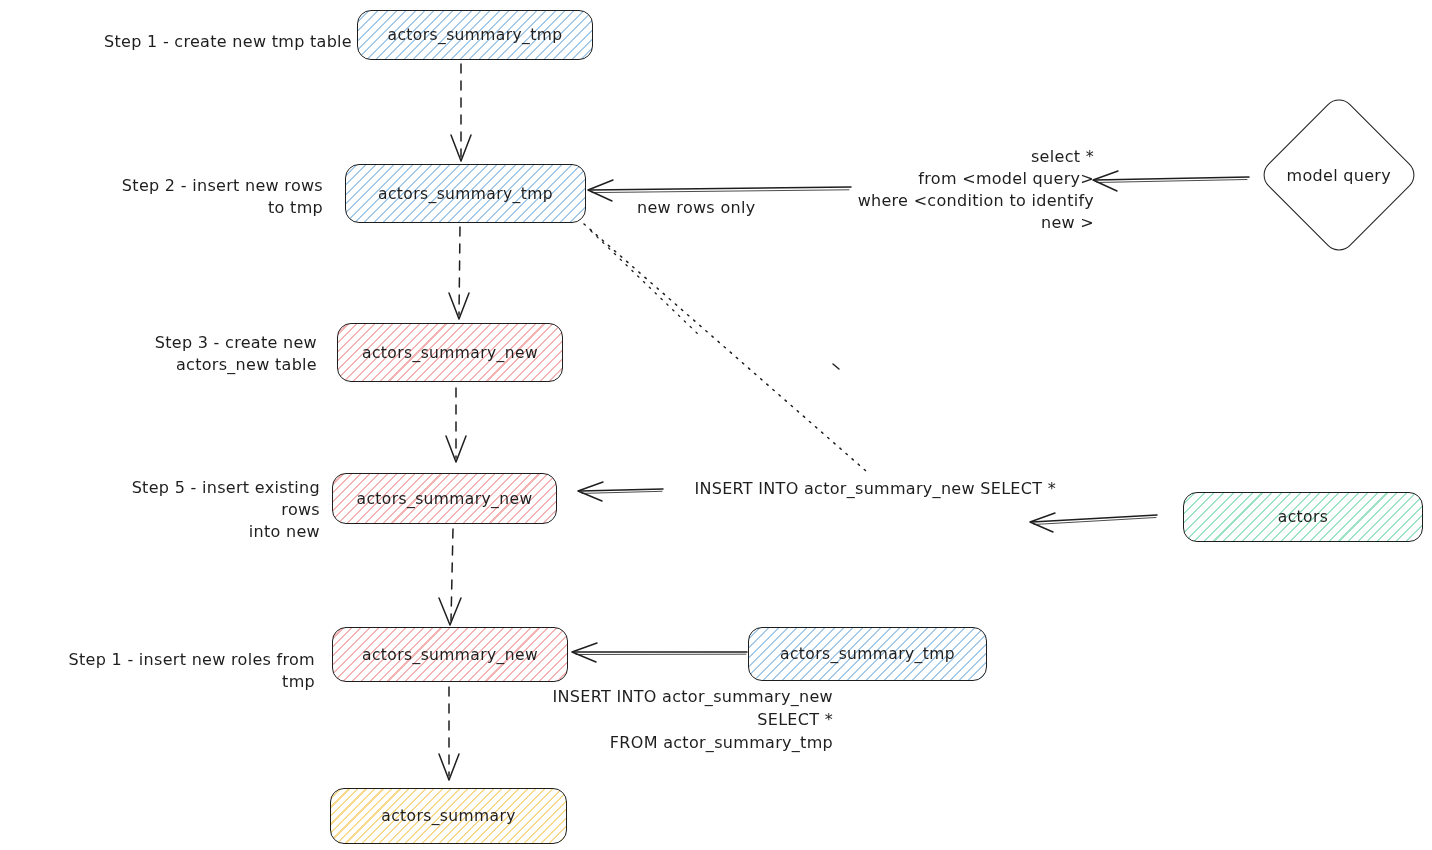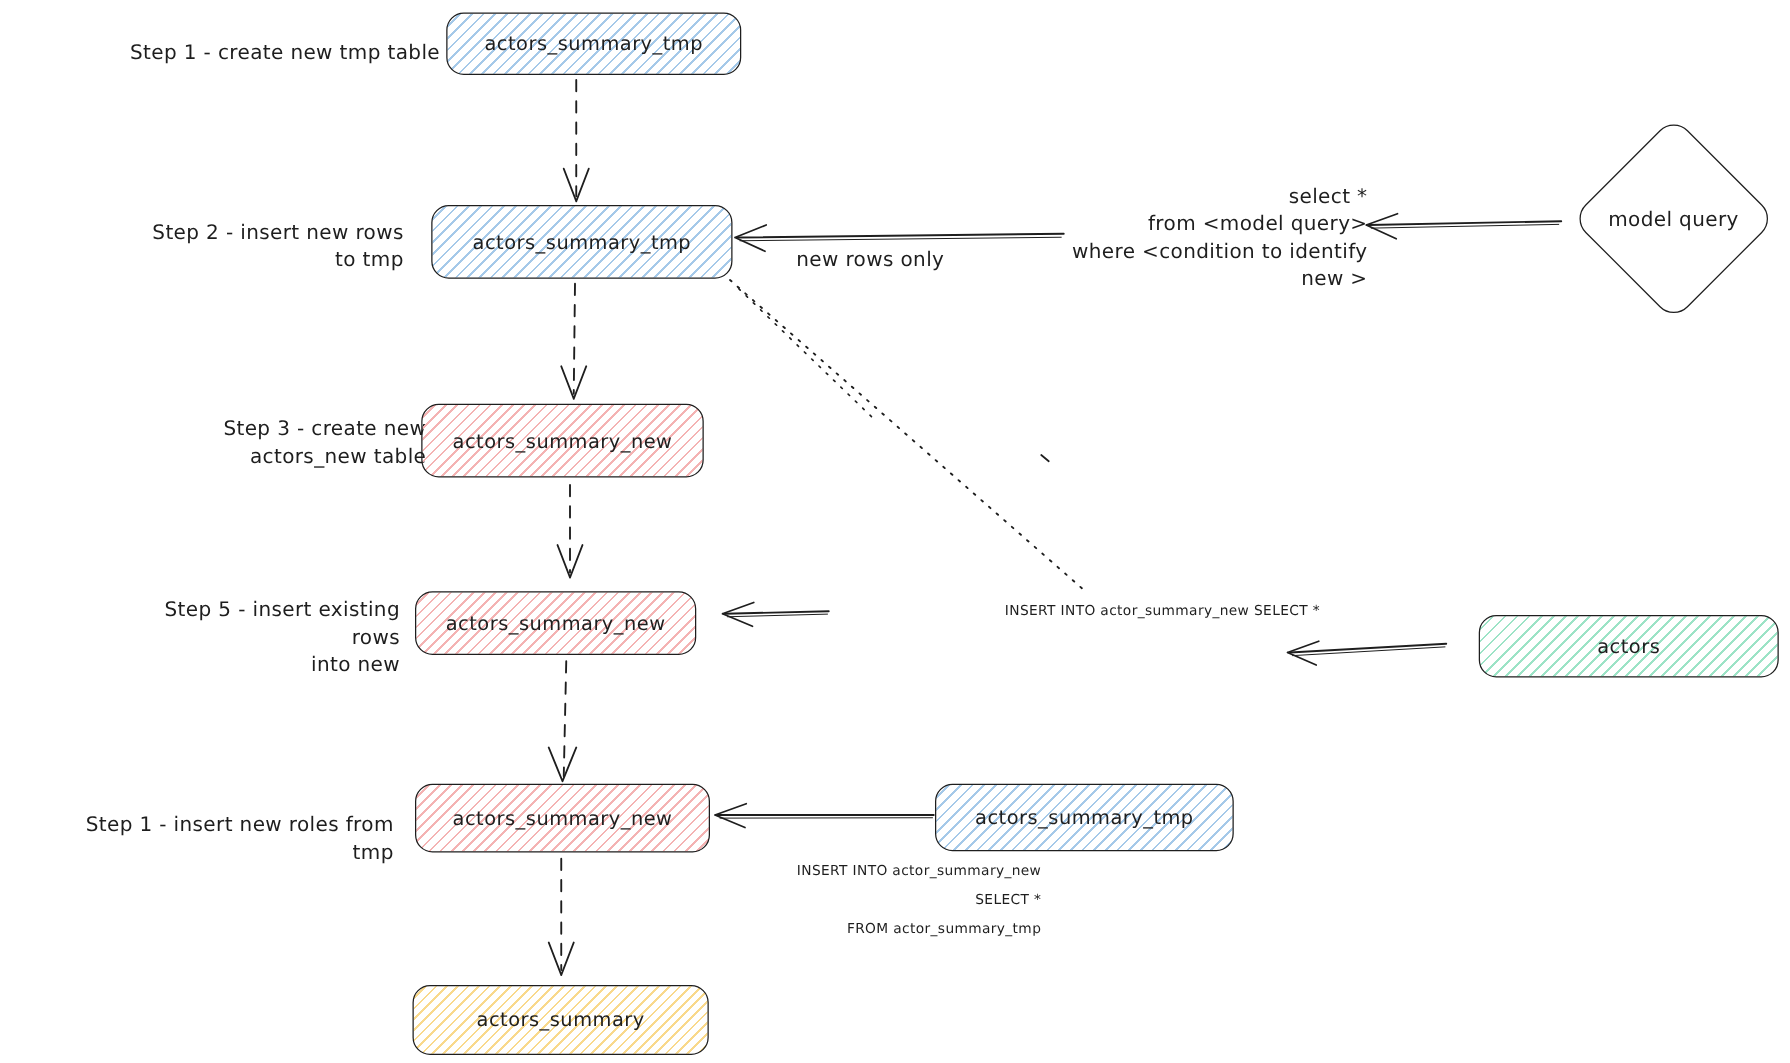--- a/index.html
+++ b/index.html
@@ -13,21 +13,21 @@
     font-size:15.5px;letter-spacing:.4px;box-sizing:border-box;z-index:2;
   }
   .box.blue  {background:repeating-linear-gradient(135deg,var(--blue)   0 1.5px,transparent 1.5px 6.6px);}
   .box.pink  {background:repeating-linear-gradient(135deg,var(--pink)   0 1.5px,transparent 1.5px 6.3px);}
   .box.green {background:repeating-linear-gradient(135deg,var(--green)  0 1.5px,transparent 1.5px 6.8px);margin-left:25px;}
   .box.yellow{background:repeating-linear-gradient(135deg,var(--yellow) 0 1.5px,transparent 1.5px 6.0px);text-align:right;}
   .note{
     position:absolute;text-align:right;font-size:16px;line-height:22px;
     letter-spacing:.3px;z-index:2;
   }
-  .sql{font-size:11px;line-height:23px;}
+  .sql{font-size:16px;line-height:23px;}
   .diamond{
     position:absolute;left:1281px;top:117px;width:114px;height:114px;
     border:1.6px solid var(--ink,#1e1e1e);border-radius:16px;background:#fff;
     transform:rotate(45deg);display:flex;align-items:center;justify-content:center;z-index:2;
   }
   .diamond-label{transform:rotate(-45deg);font-size:16px;white-space:nowrap;letter-spacing:.3px;}
   svg.wires{position:absolute;left:0;top:0;z-index:3;pointer-events:none;}
 </style>
 </head>
 <body>
@@ -74,21 +74,21 @@
     </g>
   </svg>
 
   <div class="note" style="left:102px;top:31px;width:250px;">
     <div>Step 1 - create new tmp table</div>
   </div>
   <div class="note" style="left:103px;top:175px;width:220px;">
     <div>Step 2 - insert new rows</div>
     <div>to tmp</div>
   </div>
-  <div class="note" style="left:121px;top:332px;width:220px;">
+  <div class="note" style="left:97px;top:332px;width:220px;">
     <div>Step 3 - create new</div>
     <div>actors_new table</div>
   </div>
   <div class="note" style="left:88px;top:477px;width:232px;">
     <div>Step 5 - insert existing rows</div>
     <div>into new</div>
   </div>
   <div class="note" style="left:33px;top:649px;width:282px;">
     <div>Step 1 - insert new roles from tmp</div>
   </div>

